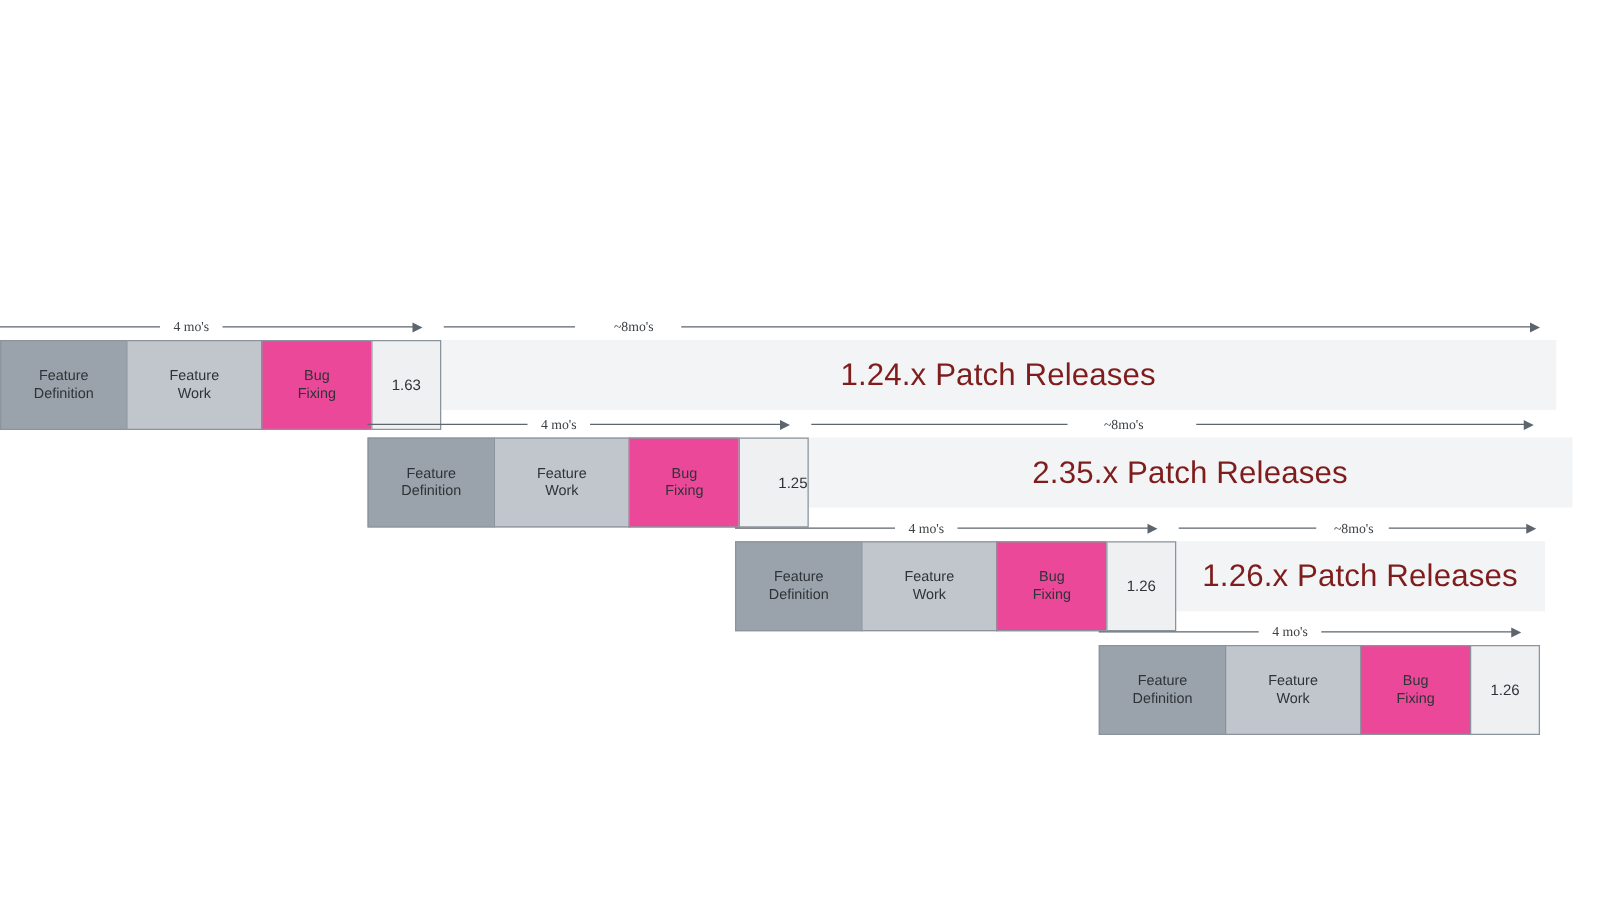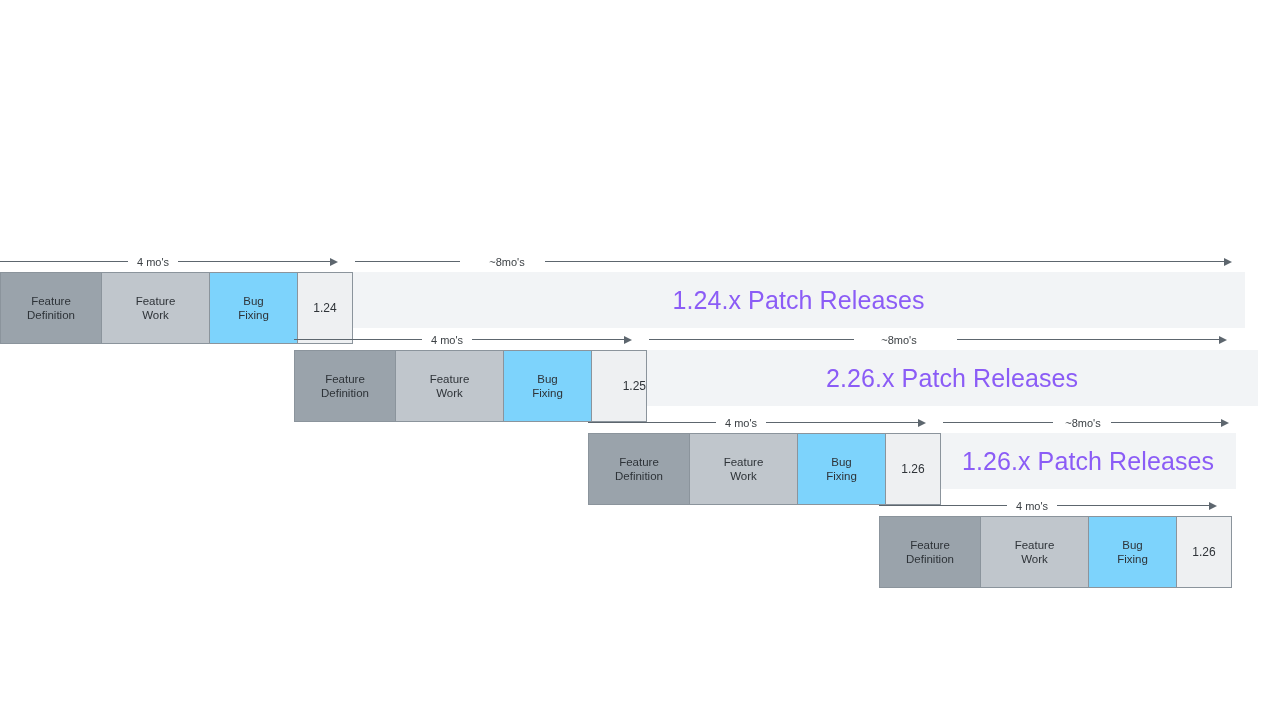--- a/index.html
+++ b/index.html
@@ -32,21 +32,21 @@
     position: absolute;
     top: 0;
     height: 56px;
     background: #f2f4f6;
     display: flex;
     align-items: center;
     justify-content: center;
   }
   .patch-band-label {
     font-size: 25px;
-    color: #8b5cf6;
+    color: #7f1d1d;
     letter-spacing: 0.1px;
     white-space: nowrap;
   }
 
   
   .phases {
     position: absolute;
     top: 0;
     height: 72px;
     display: flex;
@@ -61,27 +61,28 @@
     justify-content: center;
     font-size: 11.5px;
     line-height: 14px;
     color: #2e3338;
     text-align: center;
     white-space: nowrap;
   }
   .phase:first-child { margin-left: 0; }
   .phase.tone-dark    { background: #9aa3ab; }
   .phase.tone-mid     { background: #c0c6cc; }
-  .phase.tone-light   { background: #7dd3fc; align-items: center; }
+  .phase.tone-light   { background: #ec4899; align-items: center; }
   .phase.tone-version { background: #eef0f2; font-size: 12px; }
 
   
   .ruler {
     position: absolute;
     height: 24px;
+    font-family: Liberation Serif, serif;
   }
   .ruler-line {
     position: absolute;
     top: 11px;
     height: 1px;
     background: #5d666e;
   }
   .ruler-arrowhead {
     position: absolute;
     top: 7.5px;
@@ -132,21 +133,21 @@
       </div>
       <div class="phase tone-mid" style="width:109px;">
         <span>Feature</span>
         <span>Work</span>
       </div>
       <div class="phase tone-light" style="width:89px;">
         <span>Bug</span>
         <span>Fixing</span>
       </div>
       <div class="phase tone-version" style="width:56px;">
-        <span>1.24</span>
+        <span>1.63</span>
       </div>
     </div>
   </div>
 
   <div class="release-row" style="left:0px; top:350px; width:1280px;">
 
     <div class="ruler" style="left:294px; top:-22px; width:340px;">
       <div class="ruler-line" style="left:0px; width:128px;"></div>
       <div class="ruler-line" style="left:178px; width:155px;"></div>
       <div class="ruler-arrowhead" style="left:330px;"></div>
@@ -154,21 +155,21 @@
     </div>
 
     <div class="ruler" style="left:649px; top:-22px; width:586px;">
       <div class="ruler-line" style="left:0px; width:205px;"></div>
       <div class="ruler-line" style="left:308px; width:264px;"></div>
       <div class="ruler-arrowhead" style="left:570px;"></div>
       <div class="ruler-label" style="left:250px;">~8mo's</div>
     </div>
 
     <div class="patch-band" style="left:646px; width:612px;">
-      <span class="patch-band-label">2.26.x Patch Releases</span>
+      <span class="patch-band-label">2.35.x Patch Releases</span>
     </div>
 
     <div class="phases" style="left:294px;">
       <div class="phase tone-dark" style="width:102px;">
         <span>Feature</span>
         <span>Definition</span>
       </div>
       <div class="phase tone-mid" style="width:109px;">
         <span>Feature</span>
         <span>Work</span>

